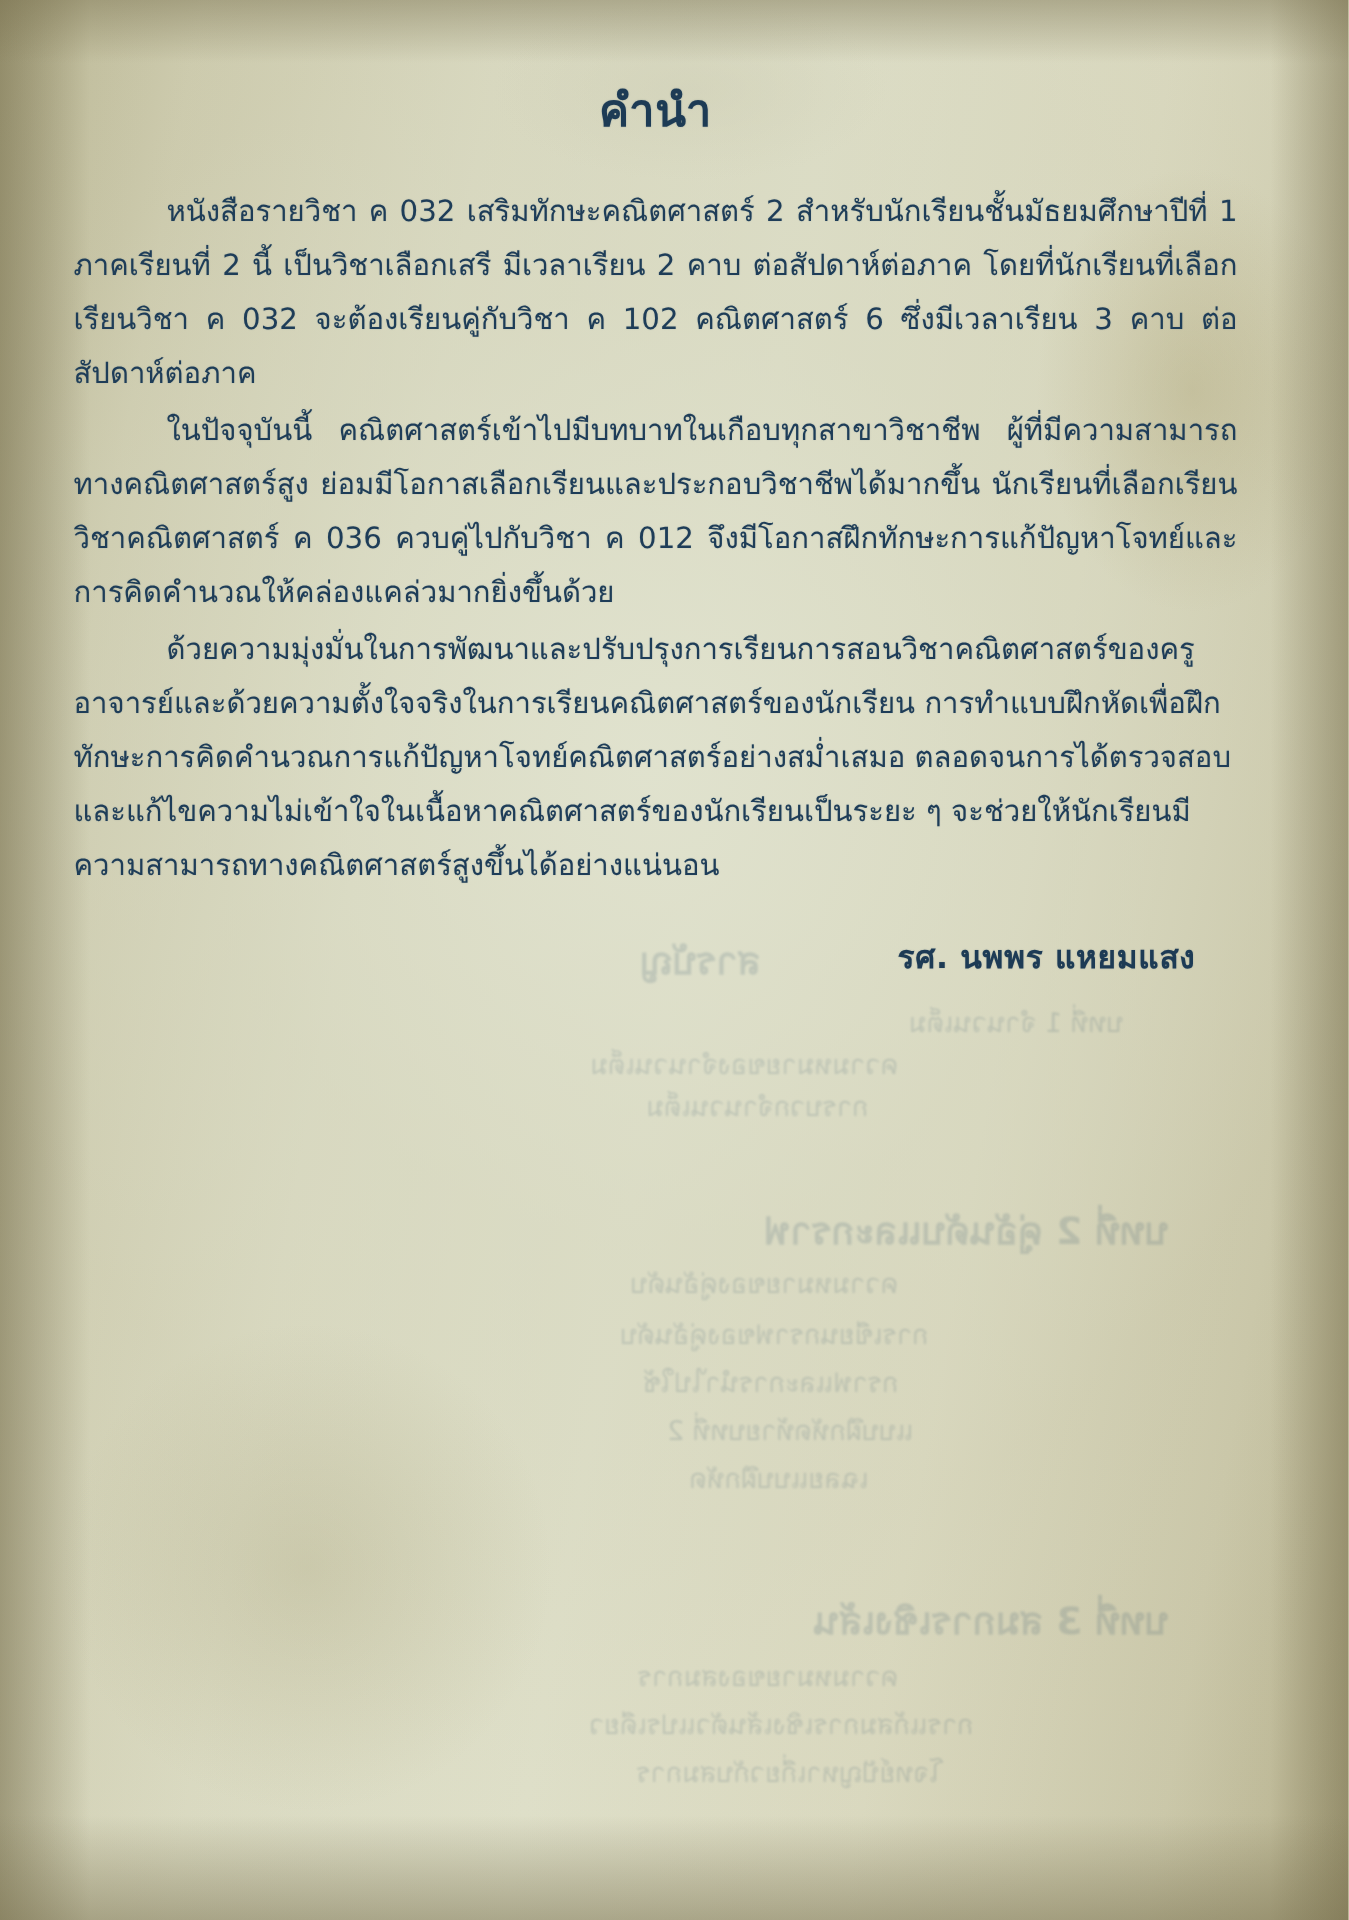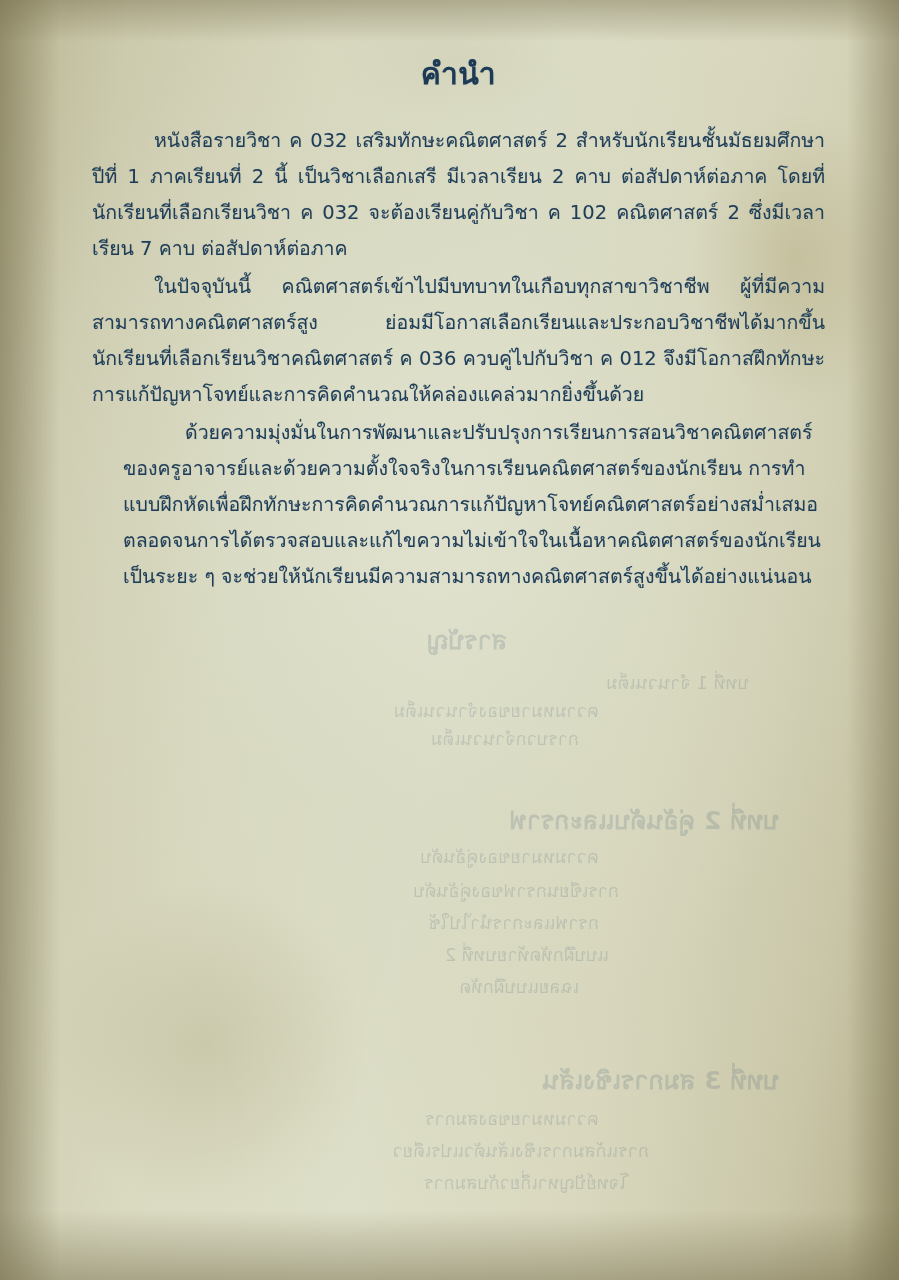--- a/index.html
+++ b/index.html
@@ -74,21 +74,21 @@
     left: 330px; top: 0px;
     width: 260px; height: 120px;
     background: radial-gradient(ellipse at center, rgba(205,205,180,0.45), rgba(205,205,180,0) 72%);
     pointer-events: none;
   }
 
   
   .content {
     position: relative;
     z-index: 5;
-    padding: 44px 74px 0 92px;
+    padding: 44px 74px 0 49px;
   }
 
   .doc-title {
     text-align: center;
     font-size: 30px;
     font-weight: bold;
     color: #1d3b55;
     letter-spacing: 0.5px;
     margin: 6px 0 26px 0;
     text-shadow: 0 0 1px rgba(40,70,95,0.35);
@@ -97,21 +97,21 @@
   .para {
     color: #1e3d58;
     font-size: 19.5px;
     line-height: 36px;
     text-align: justify;
     text-justify: inter-word;
     text-indent: 62px;
     margin: 0 0 2px 0;
     text-shadow: 0 0 1px rgba(40,70,95,0.22);
   }
-  .para:last-of-type { text-align: left; margin-left: 31px; }
+  .para:last-of-type { text-align: left; }
 
   .signature {
     margin-top: 26px;
     text-align: right;
     padding-right: 28px;
     color: #1d3b55;
     font-size: 21px;
     font-weight: bold;
     letter-spacing: 0.5px;
     text-shadow: 0 0 1px rgba(40,70,95,0.3);
@@ -169,18 +169,19 @@
   <div class="stain-a"></div>
   <div class="stain-b"></div>
   <div class="edge-left"></div>
   <div class="edge-right"></div>
   <div class="edge-top"></div>
   <div class="edge-bottom"></div>
 
   <div class="content">
     <h1 class="doc-title">คำนำ</h1>
 
-    <p class="para">หนังสือรายวิชา ค 032 เสริมทักษะคณิตศาสตร์ 2 สำหรับนักเรียนชั้นมัธยมศึกษาปีที่ 1 ภาคเรียนที่ 2 นี้ เป็นวิชาเลือกเสรี มีเวลาเรียน 2 คาบ ต่อสัปดาห์ต่อภาค โดยที่นักเรียนที่เลือกเรียนวิชา ค 032 จะต้องเรียนคู่กับวิชา ค 102 คณิตศาสตร์ 2 ซึ่งมีเวลาเรียน 7 คาบ ต่อสัปดาห์ต่อภาค</p>
+    <p class="para">หนังสือรายวิชา ค 032 เสริมทักษะคณิตศาสตร์ 2 สำหรับนักเรียนชั้นมัธยมศึกษาปีที่ 1 ภาคเรียนที่ 2 นี้ เป็นวิชาเลือกเสรี มีเวลาเรียน 2 คาบ ต่อสัปดาห์ต่อภาค โดยที่นักเรียนที่เลือกเรียนวิชา ค 032 จะต้องเรียนคู่กับวิชา ค 102 คณิตศาสตร์ 6 ซึ่งมีเวลาเรียน 3 คาบ ต่อสัปดาห์ต่อภาค</p>
     <p class="para">ในปัจจุบันนี้ คณิตศาสตร์เข้าไปมีบทบาทในเกือบทุกสาขาวิชาชีพ    ผู้ที่มีความสามารถทางคณิตศาสตร์สูง     ย่อมมีโอกาสเลือกเรียนและประกอบวิชาชีพได้มากขึ้น     นักเรียนที่เลือกเรียนวิชาคณิตศาสตร์ ค 036 ควบคู่ไปกับวิชา ค 012 จึงมีโอกาสฝึกทักษะการแก้ปัญหาโจทย์และการคิดคำนวณให้คล่องแคล่วมากยิ่งขึ้นด้วย</p>
     <p class="para">ด้วยความมุ่งมั่นในการพัฒนาและปรับปรุงการเรียนการสอนวิชาคณิตศาสตร์ของครูอาจารย์และด้วยความตั้งใจจริงในการเรียนคณิตศาสตร์ของนักเรียน     การทำแบบฝึกหัดเพื่อฝึกทักษะการคิดคำนวณการแก้ปัญหาโจทย์คณิตศาสตร์อย่างสม่ำเสมอ     ตลอดจนการได้ตรวจสอบและแก้ไขความไม่เข้าใจในเนื้อหาคณิตศาสตร์ของนักเรียนเป็นระยะ ๆ    จะช่วยให้นักเรียนมีความสามารถทางคณิตศาสตร์สูงขึ้นได้อย่างแน่นอน</p>
 
+    <div class="signature">รศ. นพพร   แหยมแสง</div>
   </div>
 </div>
 
 </body></html>

